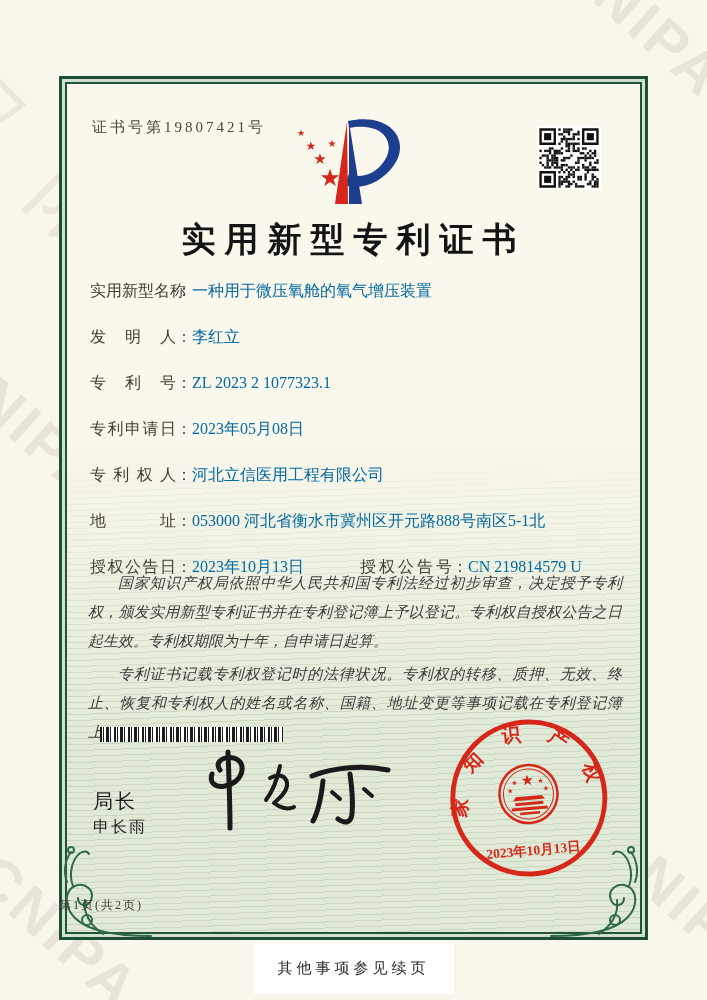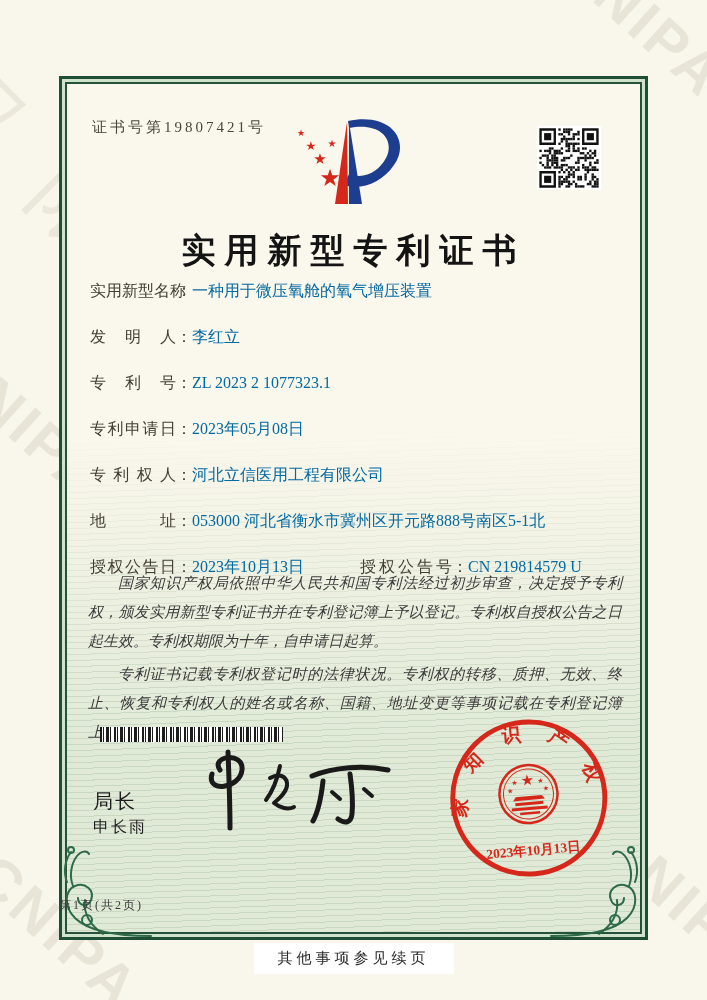--- a/index.html
+++ b/index.html
@@ -23,21 +23,21 @@
   .tint { position:absolute; inset:0;
     background:linear-gradient(to bottom, rgba(231,239,226,0) 42%, rgba(221,232,212,0.9) 78%); }
   .waves { position:absolute; inset:0;
     background:repeating-linear-gradient(178deg, rgba(110,146,114,0.20) 0 1px, rgba(0,0,0,0) 1px 6px);
     -webkit-mask-image:linear-gradient(to bottom, transparent 40%, #000 72%);
             mask-image:linear-gradient(to bottom, transparent 40%, #000 72%); }
   
   .cert-no { position:absolute; left:92px; top:118px; font-size:15px; letter-spacing:3px; color:#4a463d; }
   .logo { position:absolute; left:288px; top:114px; }
   .qr { position:absolute; left:537px; top:126px; }
-  .doc-title { position:absolute; left:59px; top:228px; width:589px; text-align:center;
+  .doc-title { position:absolute; left:59px; top:217px; width:589px; text-align:center;
     font-size:34px; font-weight:bold; letter-spacing:9px; color:#141414; }
   
   .fields { position:absolute; left:90px; top:281px; width:530px; font-size:16px; color:#433e34; }
   .frow { margin-bottom:25px; white-space:nowrap; }
   .flabel { display:inline-block; width:86px; text-align:justify; text-align-last:justify; }
   .fcolon { display:inline-block; }
   .fvalue { color:#0369a1; }
   .fvalue-date { display:inline-block; width:168px; }
   .flabel2 { display:inline-block; width:92px; text-align:justify; text-align-last:justify; }
   
@@ -52,21 +52,21 @@
     font-family:"Liberation Sans","DejaVu Sans",sans-serif; letter-spacing:2px; }
   .sig-name  { position:absolute; left:93px; top:817px; font-size:16px; color:#1e1e1e;
     font-family:"Liberation Sans","DejaVu Sans",sans-serif; letter-spacing:2px; }
   .seal { position:absolute; left:447px; top:716px; transform:rotate(-5deg); }
   .page-footer { position:absolute; left:59px; top:897px; width:589px; text-align:left;
     font-size:12px; letter-spacing:2px; color:#3a3a3a; }
   .corner { position:absolute; }
   .corner-left { left:61px; top:842px; }
   .corner-right { left:549px; top:842px; transform:scaleX(-1); }
   .note-box { position:absolute; left:50%; transform:translateX(-50%); top:943px;
-    background:#ffffff; padding:6px 24px; font-size:15px; letter-spacing:4px; color:#2a2a2a; }
+    background:#ffffff; padding:16px 24px; font-size:15px; letter-spacing:4px; color:#2a2a2a; }
 </style>
 </head>
 <body>
 
 <div class="wm wm-restrict">仅限于网上查验</div>
 <div class="wm wm-cnipa" style="left:545px;top:-14px">CNIPA</div>
 <div class="wm wm-cnipa" style="left:368px;top:270px">CNIPA</div>
 <div class="wm wm-cnipa" style="left:-74px;top:390px">CNIPA</div>
 <div class="wm wm-cnipa" style="left:430px;top:640px">CNIPA</div>
 <div class="wm wm-cnipa" style="left:-40px;top:898px">CNIPA</div>

